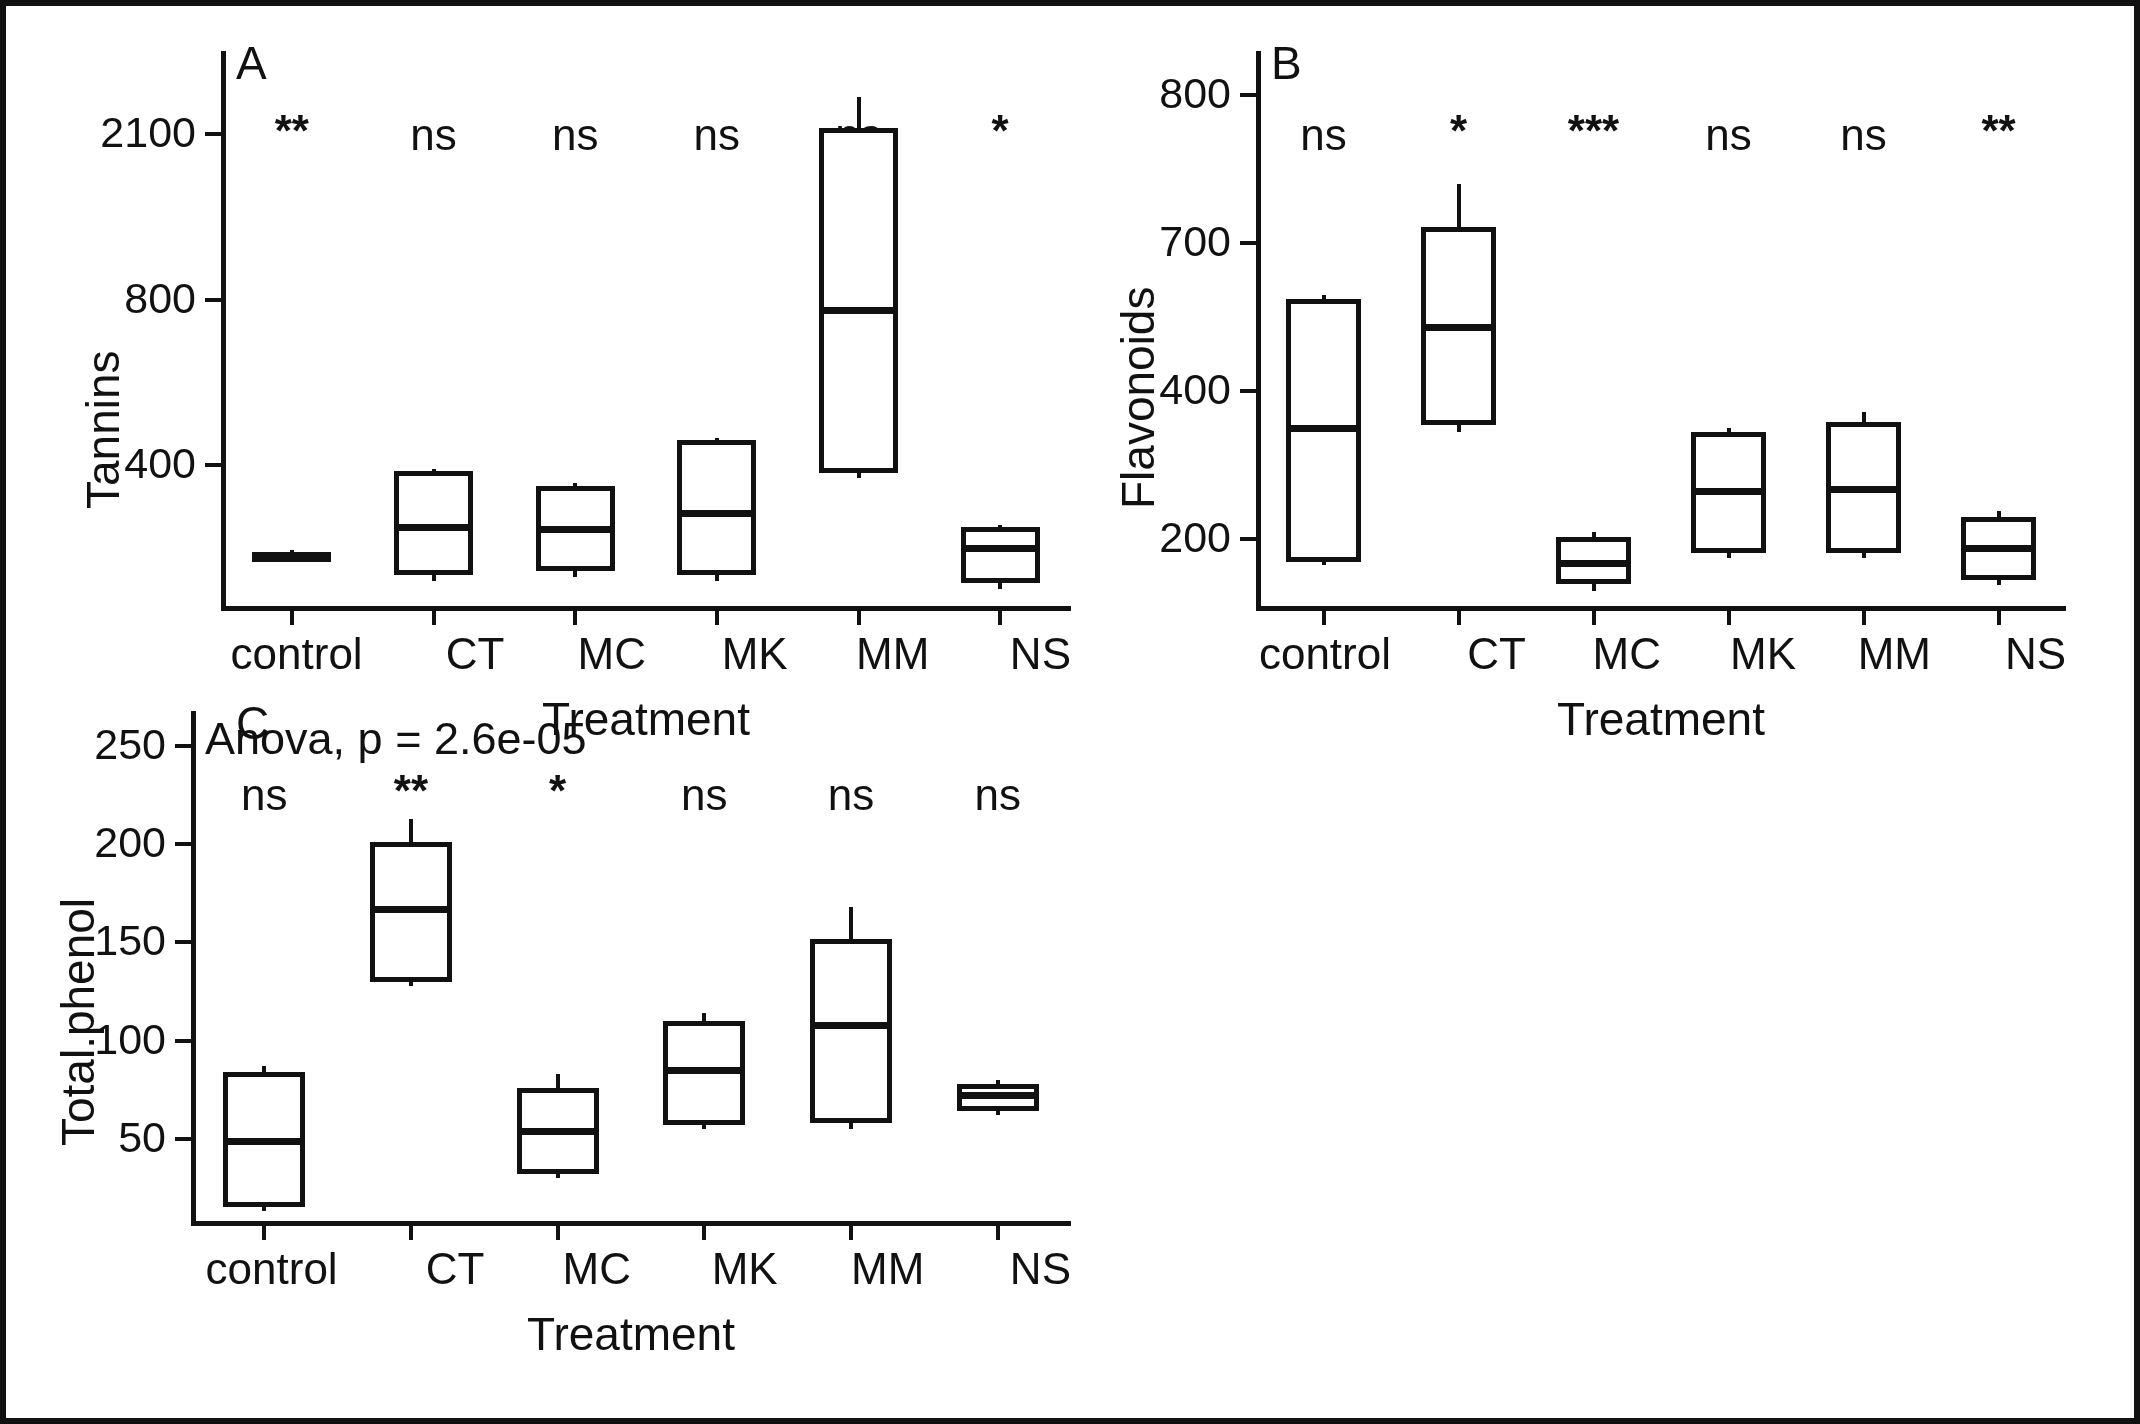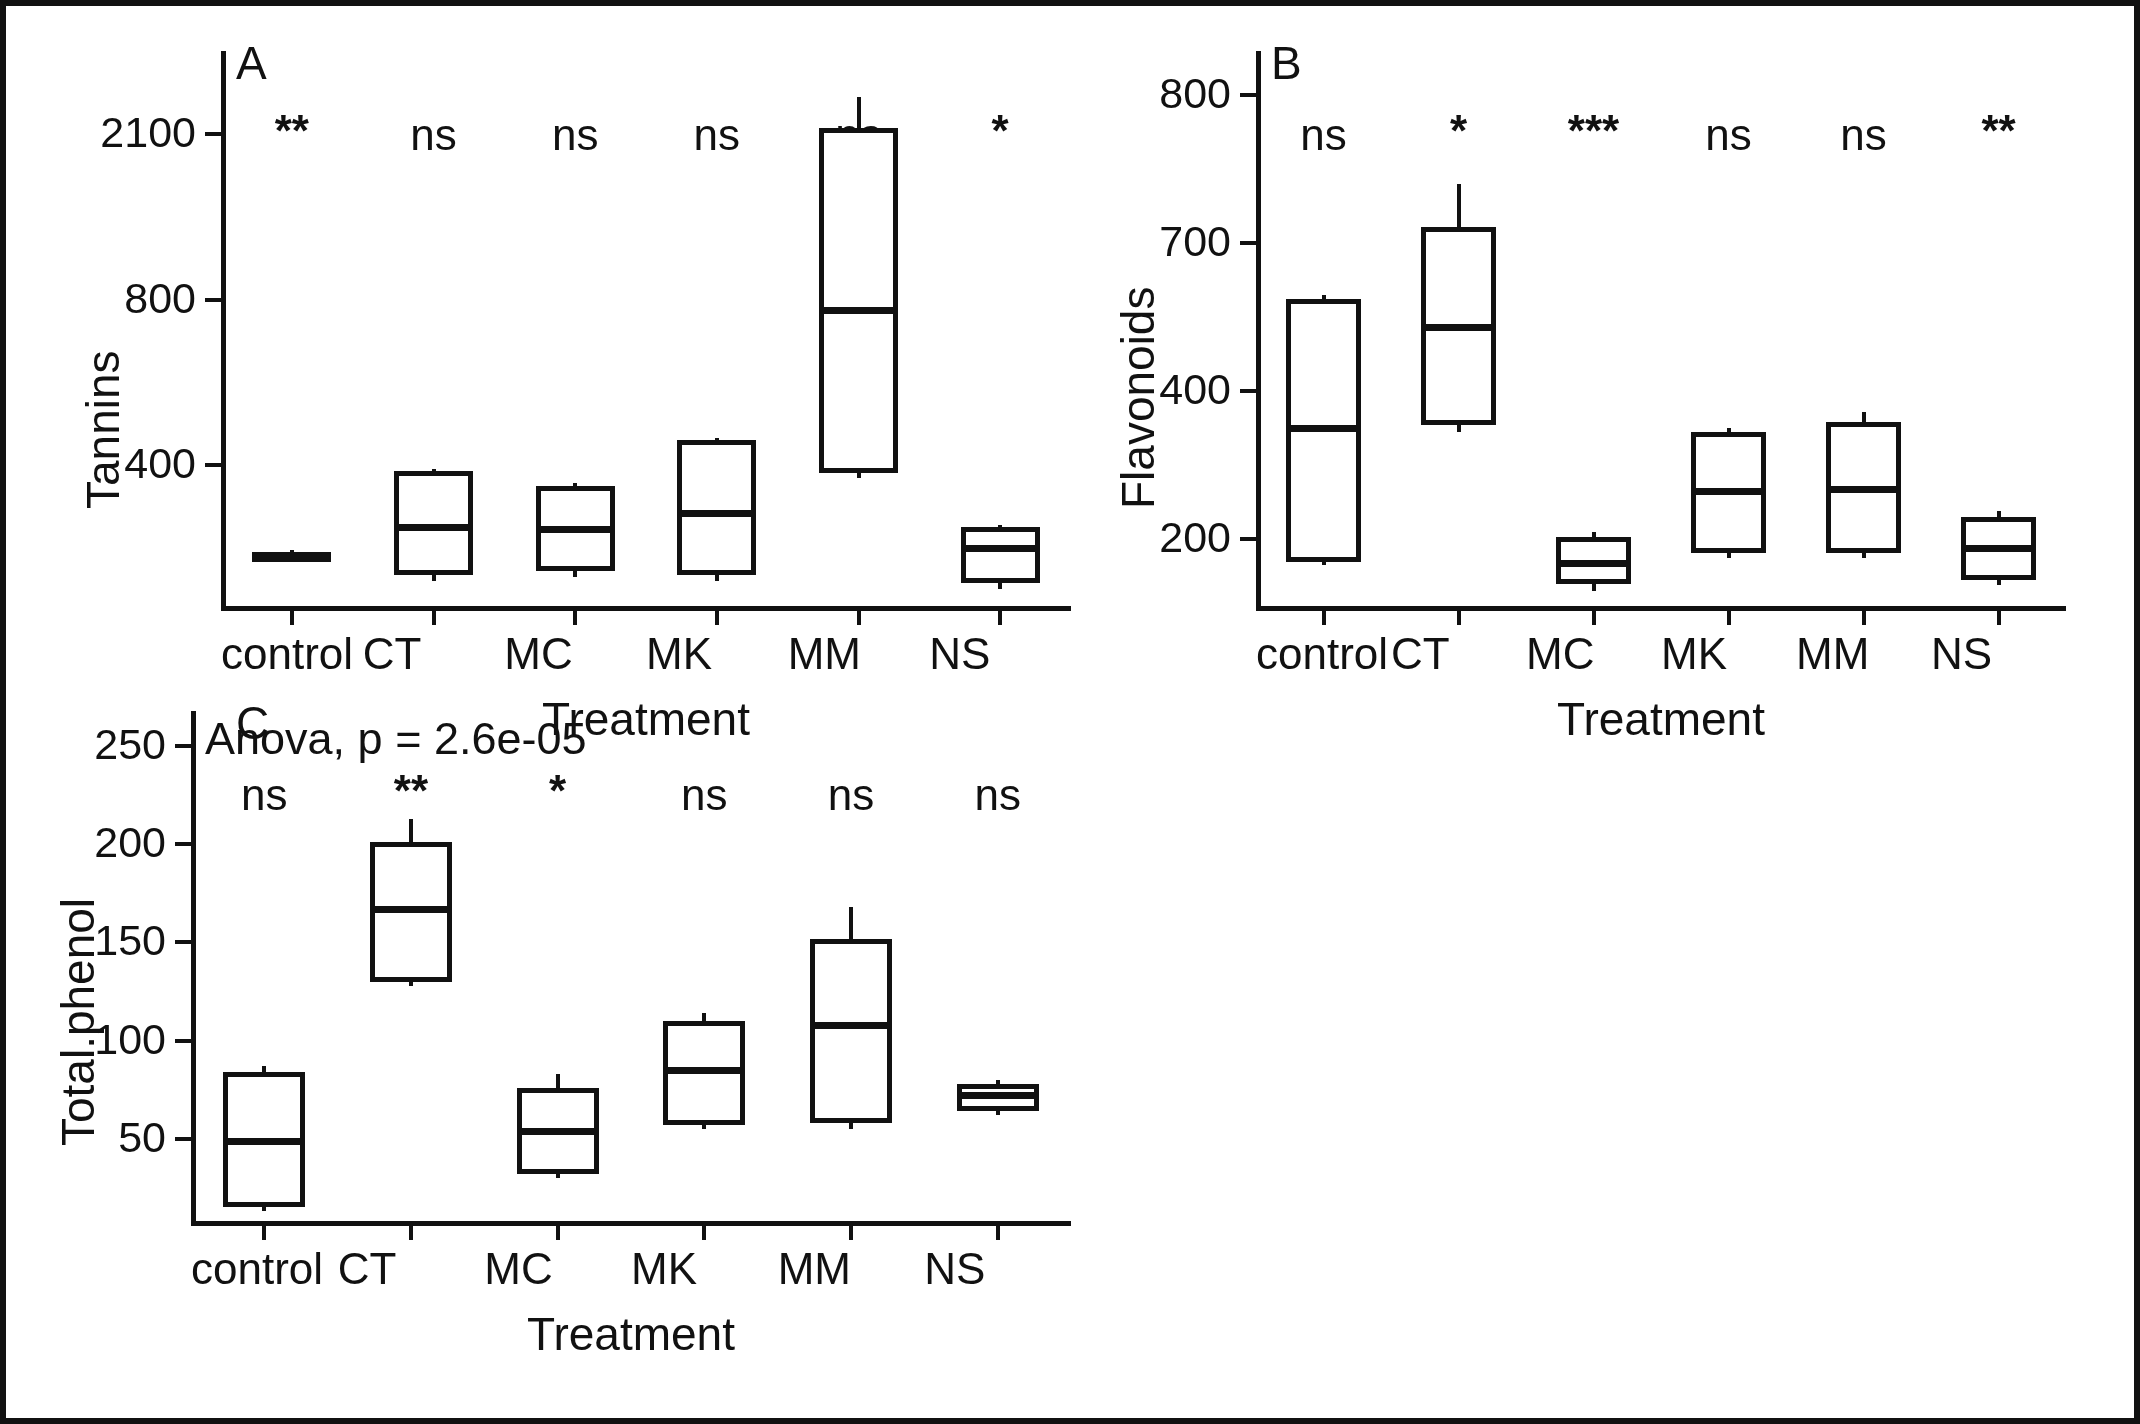--- a/index.html
+++ b/index.html
@@ -5,21 +5,21 @@
   html,body{margin:0;padding:0;background:#ffffff;}
   body{width:2140px;height:1424px;font-family:"Liberation Sans",sans-serif;}
   #figure{position:relative;width:2140px;height:1424px;box-sizing:border-box;
           border:6px solid #111;background:#fff;}
   .panel{position:absolute;}
   .axisline{position:absolute;background:#111;}
   .ytick-label{position:absolute;font-size:43px;color:#111;text-align:right;
                white-space:nowrap;line-height:1;}
   .ytick-mark{position:absolute;background:#111;height:4px;width:16px;}
   .xtick-mark{position:absolute;background:#111;width:4px;height:14px;}
-  .xtick-label{position:absolute;font-size:44px;color:#111;text-align:left;
+  .xtick-label{position:absolute;font-size:44px;color:#111;text-align:right;
                white-space:nowrap;line-height:1;}
   .axis-title-x{position:absolute;font-size:46px;color:#111;text-align:center;
                 white-space:nowrap;}
   .axis-title-y{position:absolute;font-size:46px;color:#111;white-space:nowrap;
                 transform-origin:0 0;transform:rotate(-90deg);}
   .panel-letter{position:absolute;font-size:46px;color:#111;}
   .anova{position:absolute;font-size:45px;color:#111;white-space:nowrap;}
   .sig{position:absolute;font-size:44px;color:#111;text-align:center;
        white-space:nowrap;line-height:1;font-weight:700;}
   .sig.ns{font-weight:400;}

